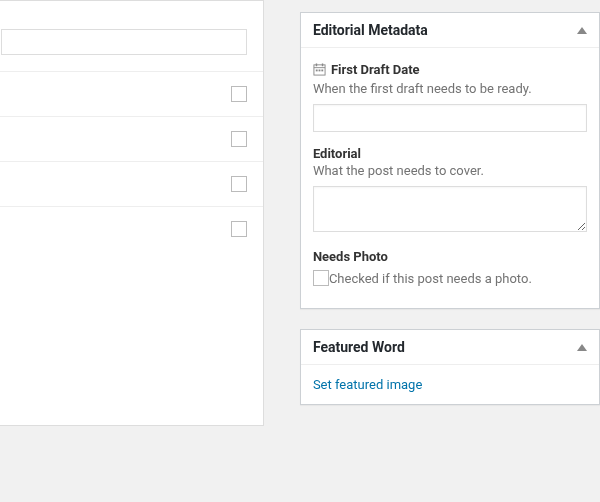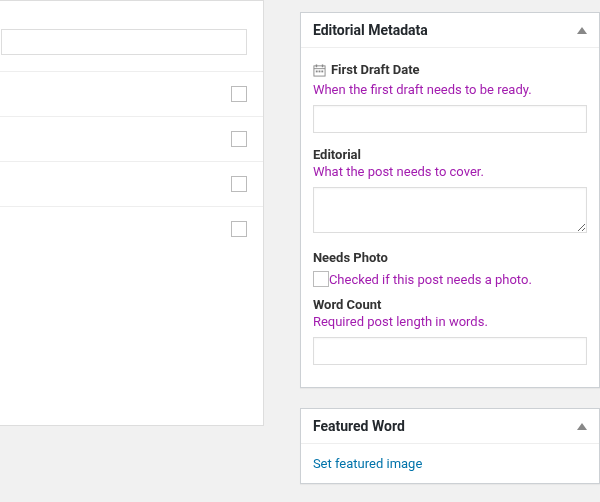--- a/index.html
+++ b/index.html
@@ -78,26 +78,26 @@
     border-right: 5px solid transparent;
     border-bottom: 7px solid #888;
   }
   .pb-body { padding: 8px 12px 16px 12px; }
   .field { margin-top: 6px; margin-bottom: 6px; }
   .field-label {
     font-size: 13px;
     font-weight: 700;
     color: #333;
     display: inline-flex;
-    align-items: flex-end;
+    align-items: center;
     gap: 5px;
   }
   .field-desc {
     font-size: 13px;
-    color: #a21caf;
+    color: #737373;
     margin-top: 2px;
   }
   .text-input, .textarea {
     width: 100%;
     border: 1px solid #ddd;
     box-shadow: inset 0 1px 2px rgba(0,0,0,0.04);
     font-size: 13px;
     font-family: inherit;
     margin-top: 8px;
     background: #fff;
@@ -183,25 +183,20 @@
         </div>
 
         <div class="field" style="margin-top:14px;">
           <div class="field-label">Needs Photo</div>
           <div class="cb-row">
             <div class="wp-checkbox"></div>
             <span class="field-desc" style="margin-top:0">Checked if this post needs a photo.</span>
           </div>
         </div>
 
-        <div class="field" style="margin-top:10px;">
-          <div class="field-label">Word Count</div>
-          <div class="field-desc">Required post length in words.</div>
-          <input class="text-input" type="text" value="" style="">
-        </div>
       </div>
     </div>
 
     <div class="postbox">
       <div class="postbox-header">
         <h2>Featured Word</h2>
         <span class="toggle-arrow"></span>
       </div>
       <div class="pb-body" style="padding:12px;">
         <a class="link">Set featured image</a>

